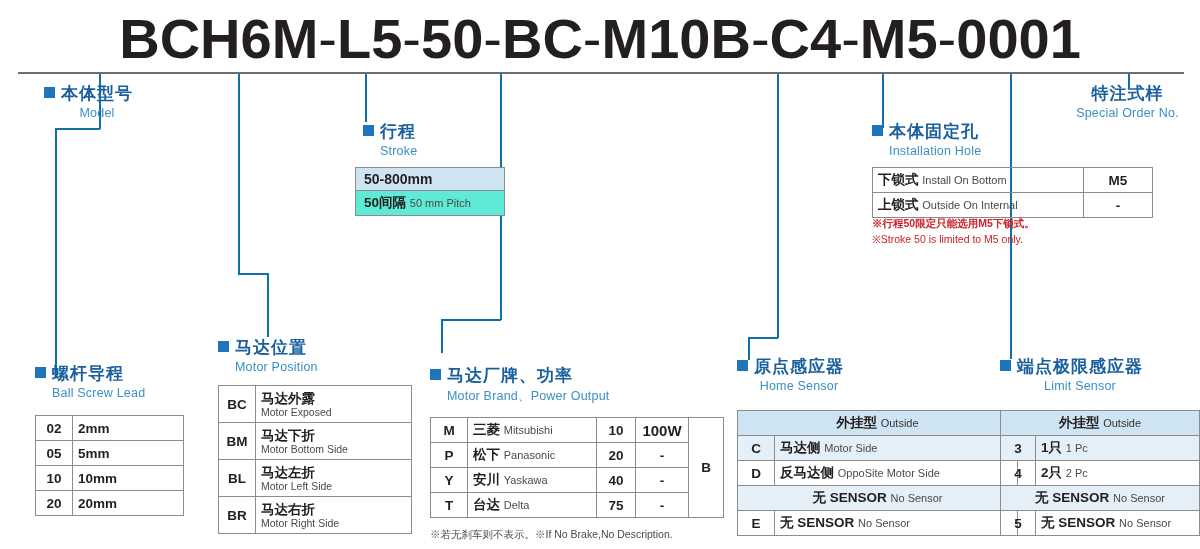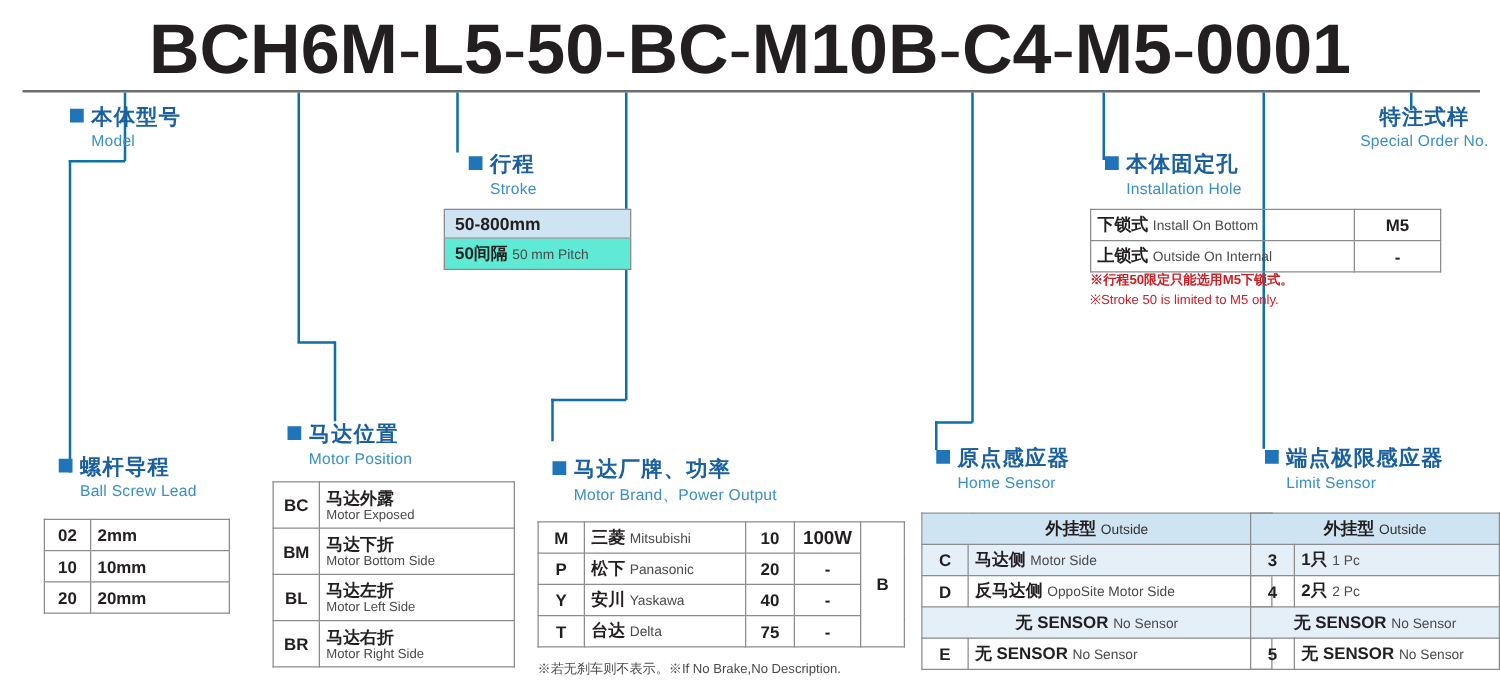--- a/index.html
+++ b/index.html
@@ -22,31 +22,32 @@
   .hr{
     position:absolute;left:18px;top:72px;width:1166px;height:2px;background:#6d6e71;
   }
 
   
   .ln{position:absolute;background:#0f6fa8;}
   .lnv{width:2px;}
   .lnh{height:2px;}
 
   
-  .lbl{position:absolute;white-space:nowrap;margin-left:12px;}
+  .lbl{position:absolute;white-space:nowrap;}
   .lbl .sq{
     display:inline-block;width:11px;height:11px;background:#1f74ba;
     margin-right:6px;vertical-align:1px;
   }
   .lbl .cn{
     font-size:17px;font-weight:700;color:#1a5f9e;letter-spacing:1px;
   }
   .lbl .en{
     display:block;font-size:12.5px;color:#3a8fc4;margin-left:17px;margin-top:1px;
     letter-spacing:.2px;
+    text-align:center;
   }
   .lbl.center{text-align:center;}
   .lbl.center .en{margin-left:0;}
 
   
   table{border-collapse:collapse;}
   .tbl{position:absolute;font-size:12px;}
   .tbl td{
     border:1px solid #8a8c8e;padding:1px 5px;height:22px;vertical-align:middle;
     color:#231f20;
@@ -187,20 +188,24 @@
   <div class="note red" style="left:872px;top:217px;font-weight:700;">※行程50限定只能选用M5下锁式。</div>
   <div class="note red" style="left:872px;top:232px;">※Stroke 50 is limited to M5 only.</div>
 
   <table class="tbl" style="left:35px;top:415px;">
     <tbody>
         <tr>
       <td class="code">02</td>
       <td class="cn" style="width:100px;">2mm</td>
     </tr>
     <tr>
+      <td class="code">05</td>
+      <td class="cn">5mm</td>
+    </tr>
+    <tr>
       <td class="code">10</td>
       <td class="cn">10mm</td>
     </tr>
     <tr>
       <td class="code">20</td>
       <td class="cn">20mm</td>
     </tr>
   </tbody>
     </table>
 

